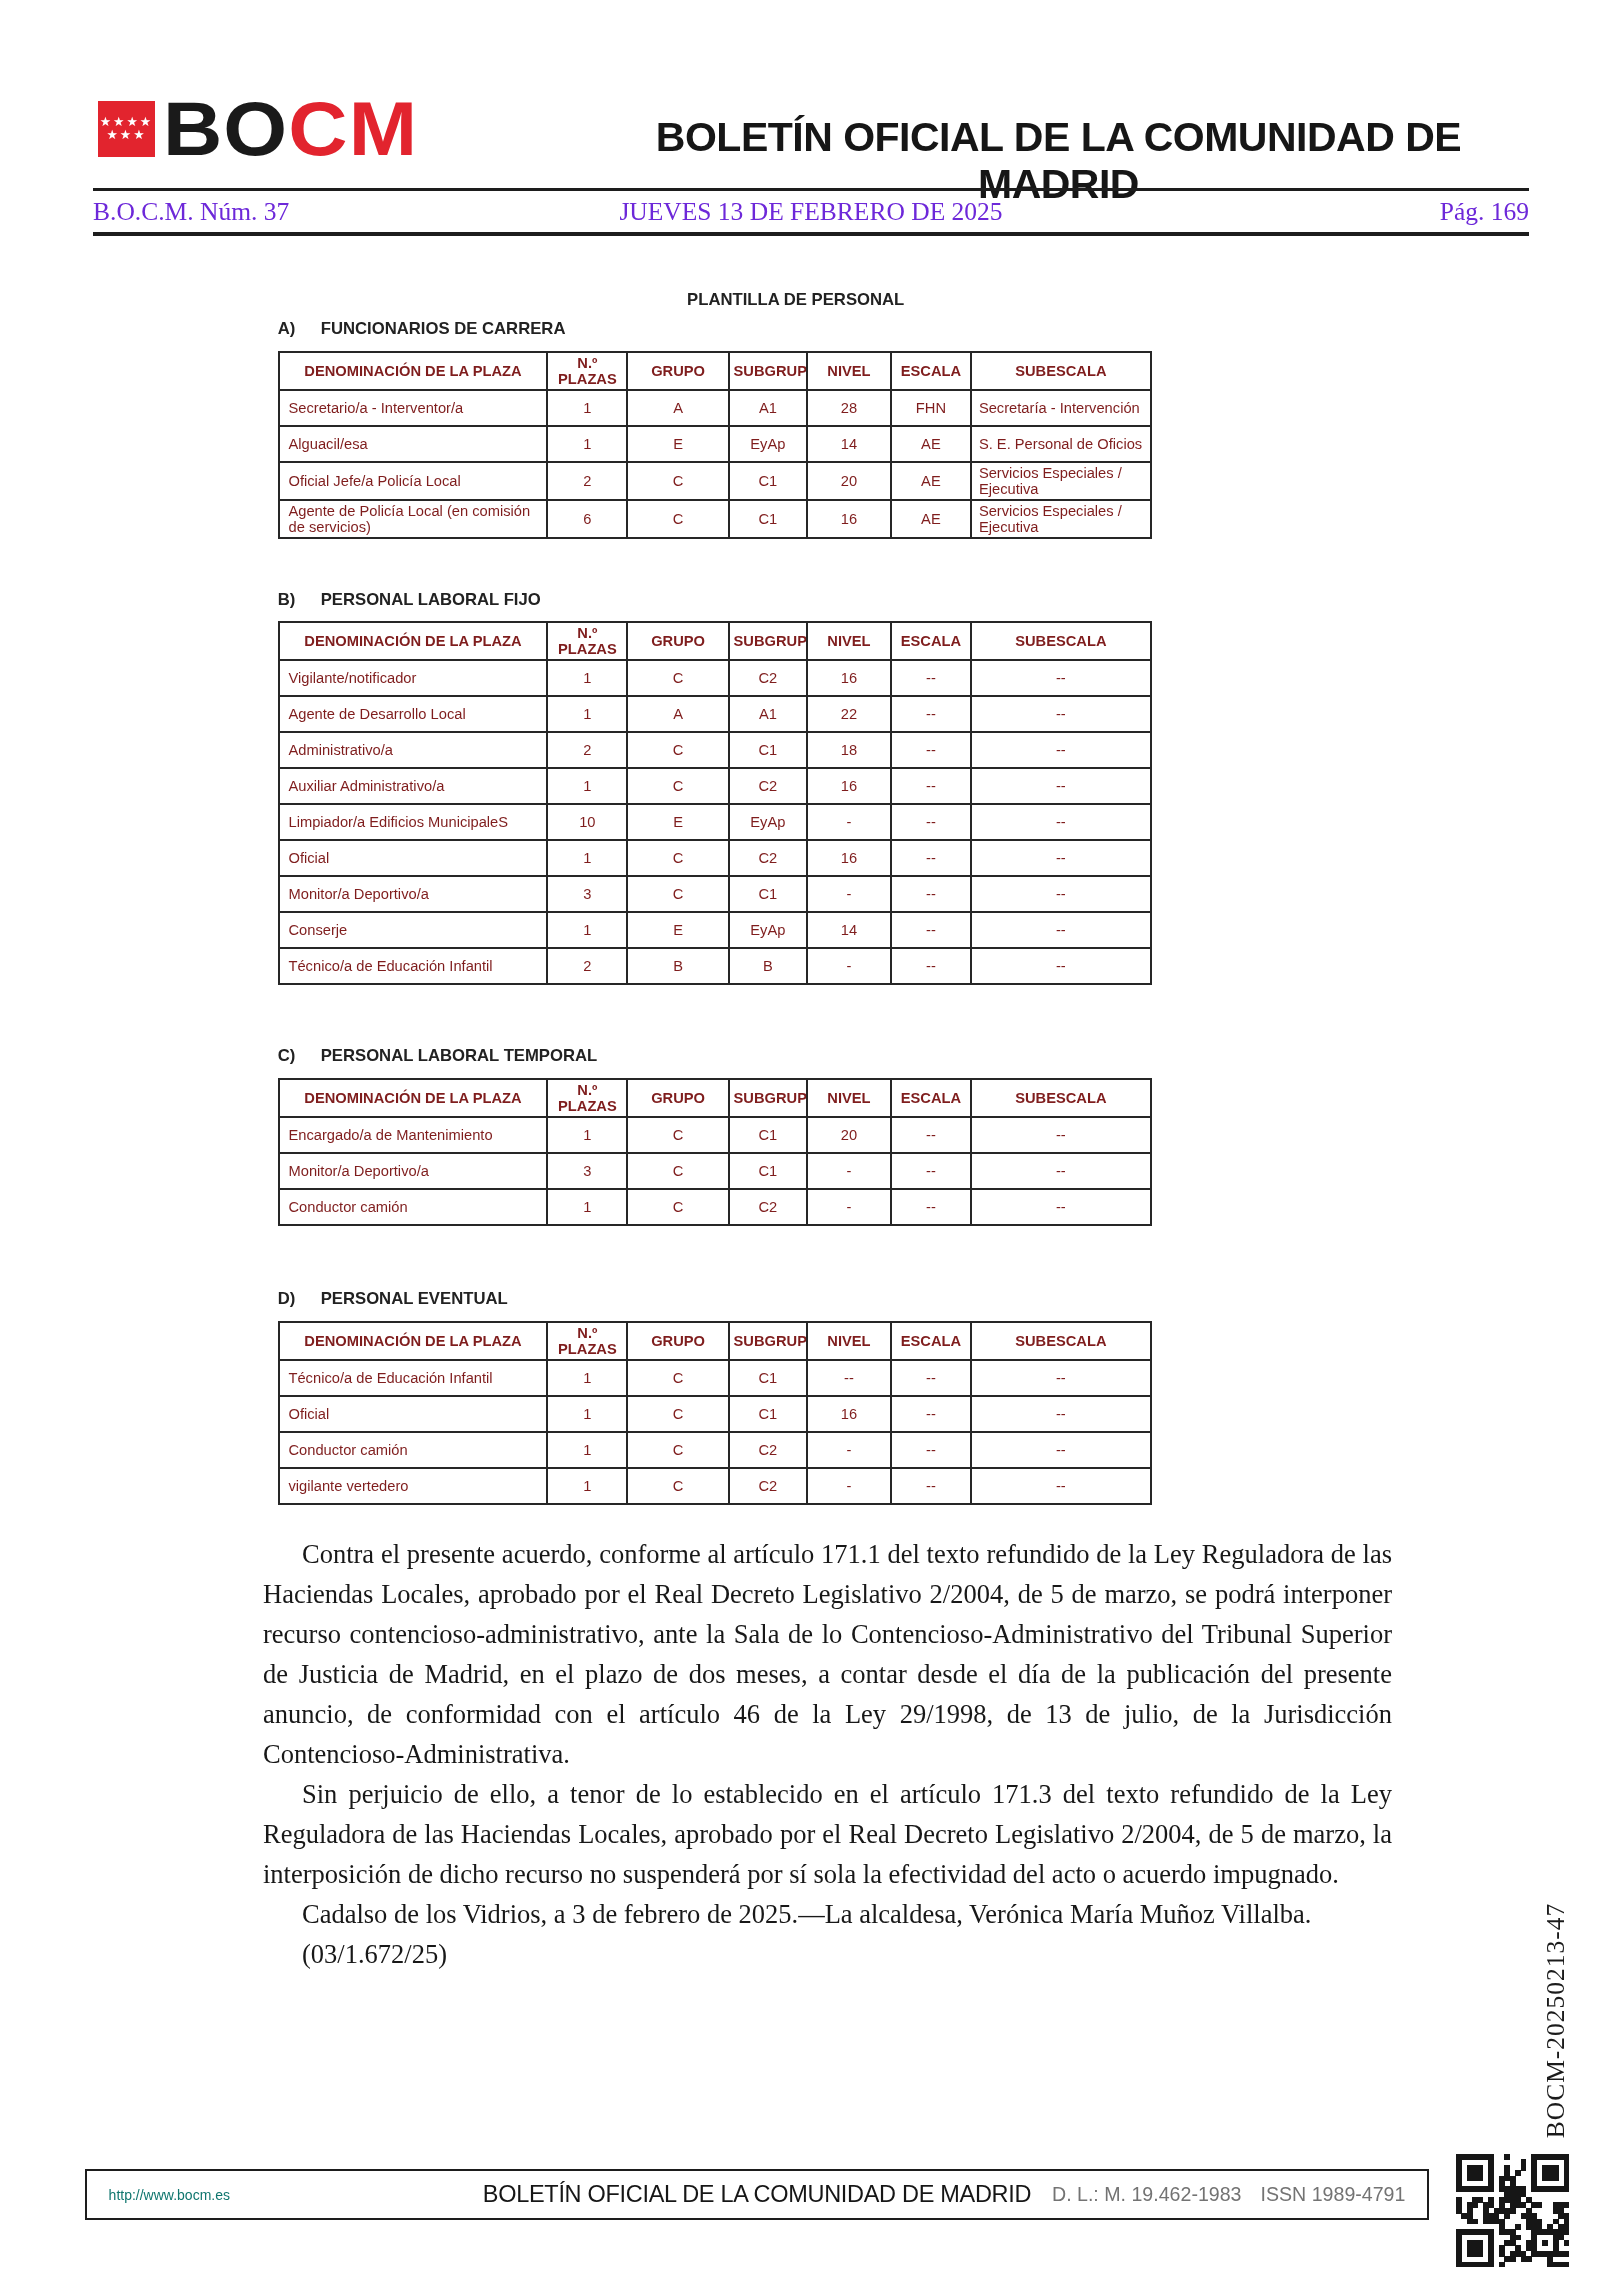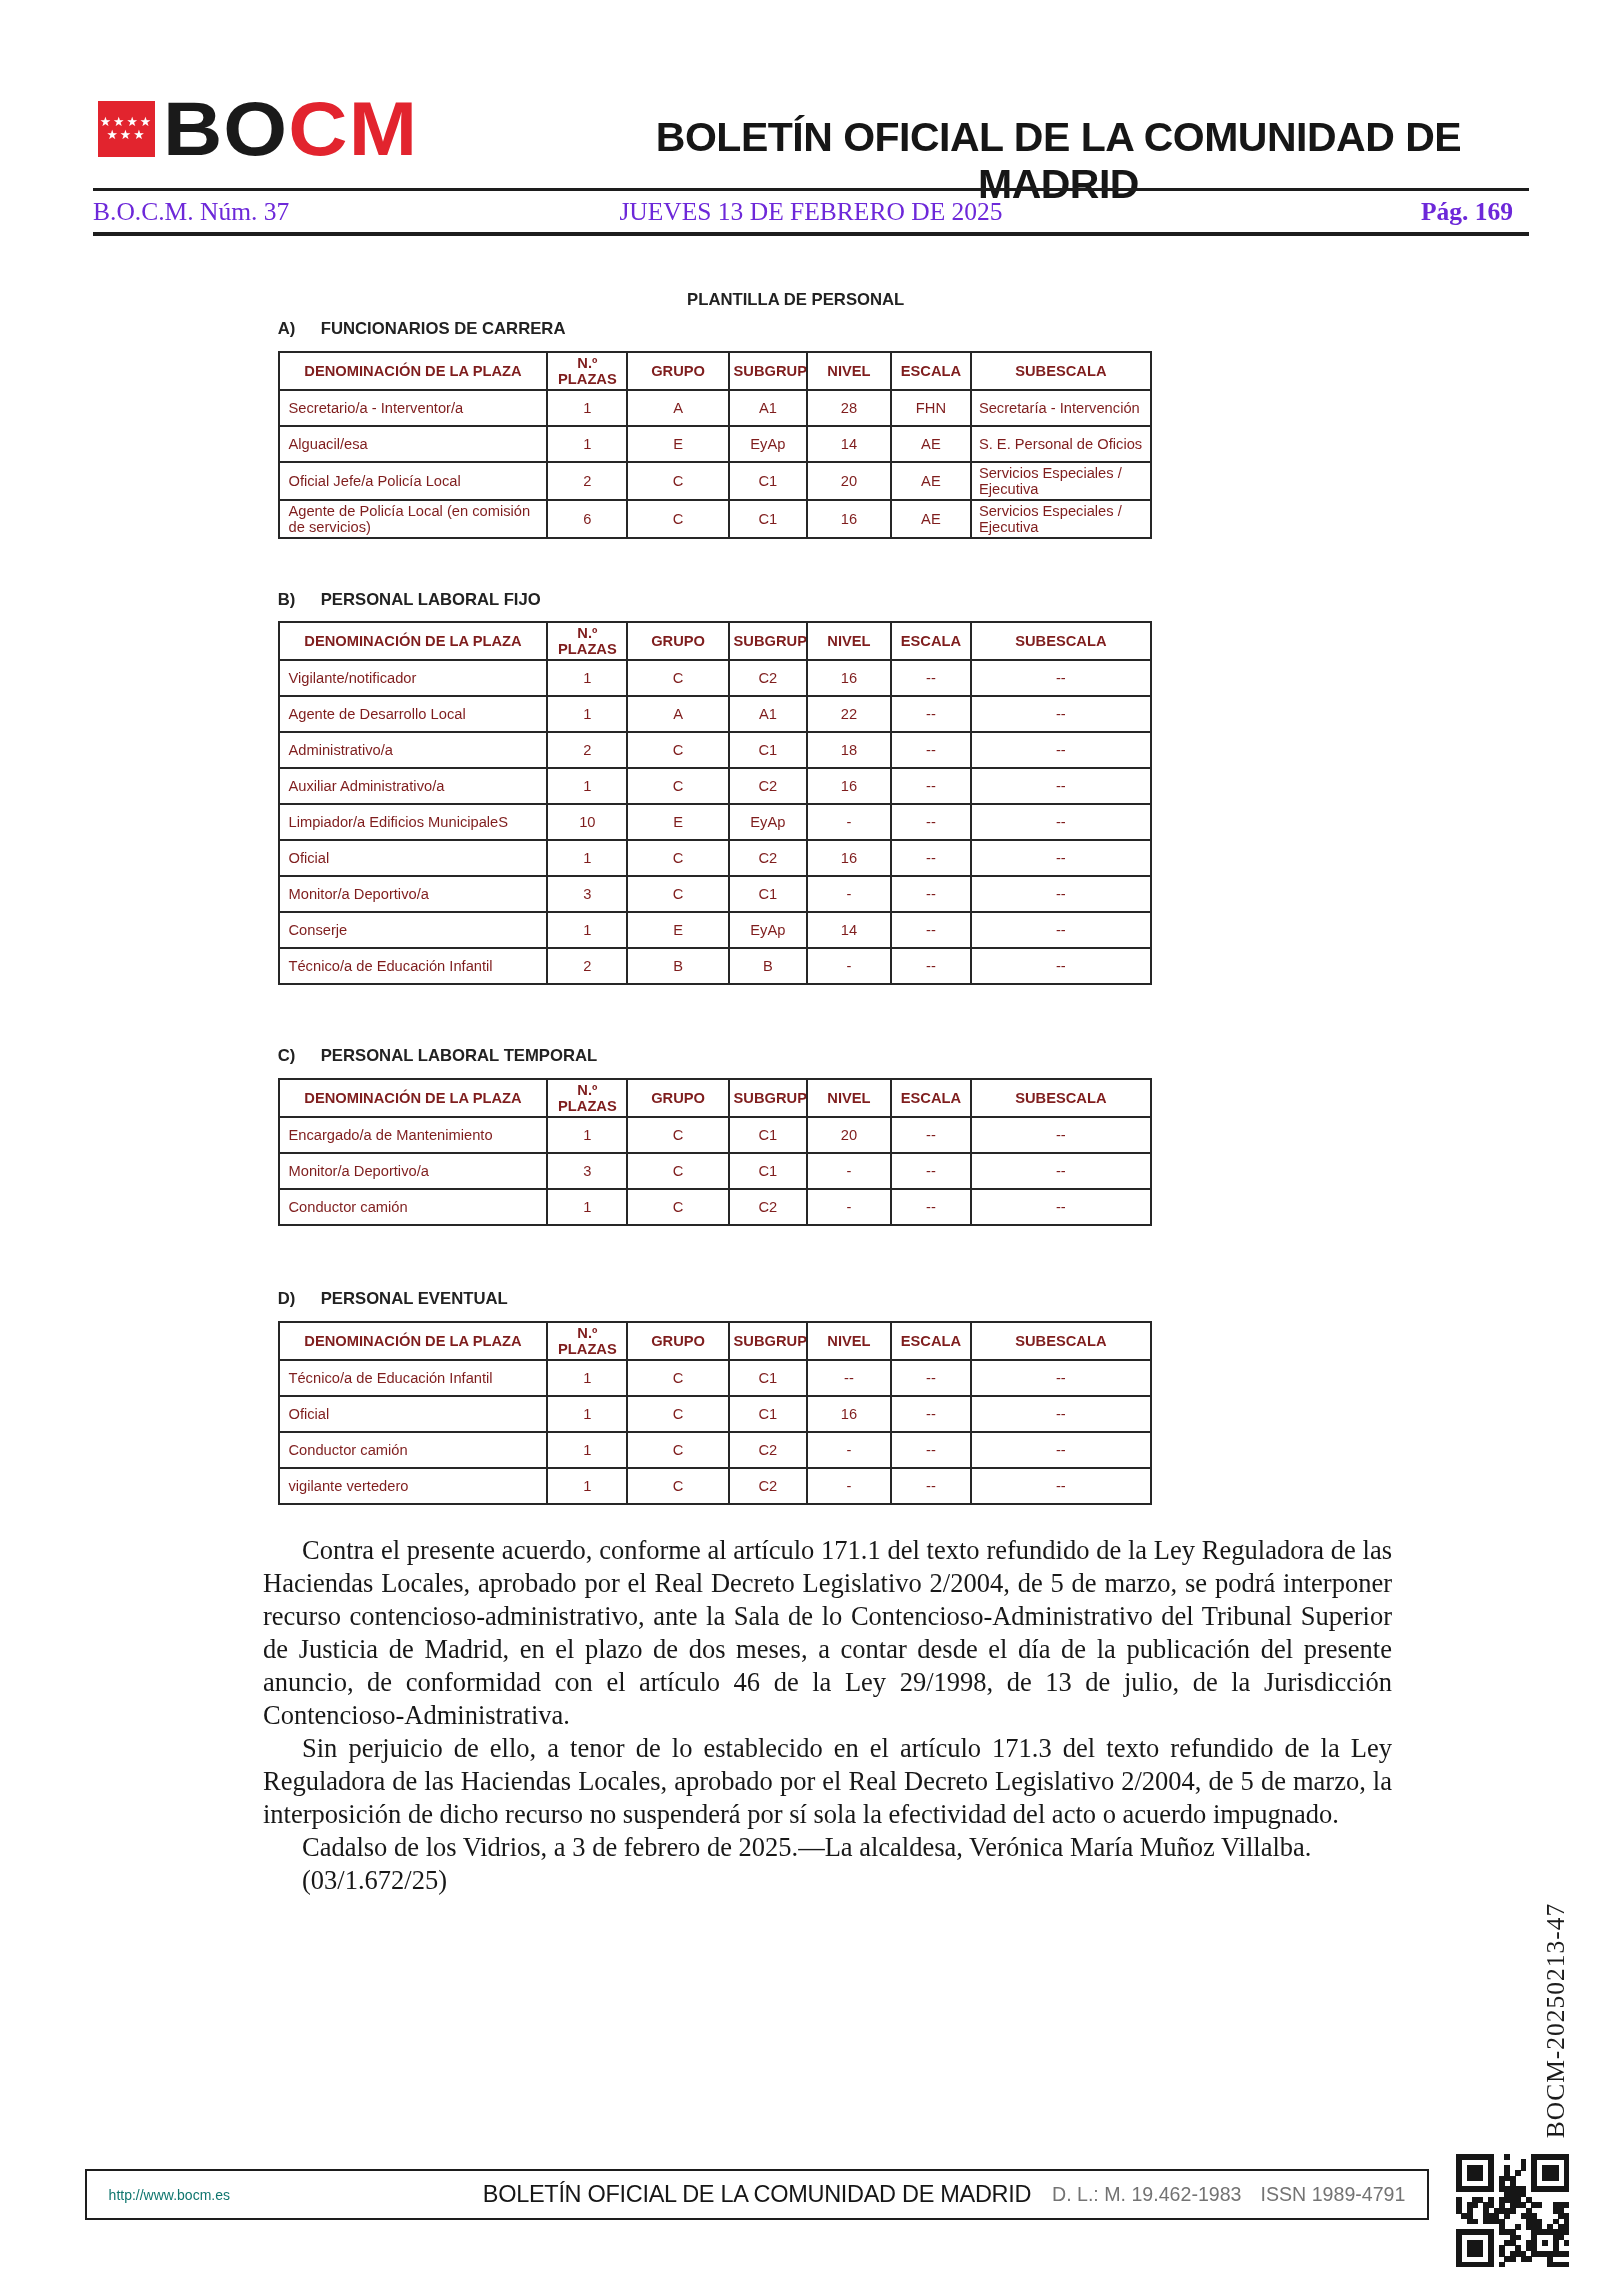--- a/index.html
+++ b/index.html
@@ -20,21 +20,21 @@
               font-weight:bold;font-size:41px;letter-spacing:-0.5px;color:#161616;}
 
   .rule{position:absolute;left:93px;width:1436px;background:#1d1d1d;}
   #rule-top{top:188px;height:2.9px;}
   #rule-bottom{top:232px;height:3.9px;}
 
   #meta-row{position:absolute;left:93px;top:197px;width:1436px;height:33px;
             font-family:"Liberation Serif",serif;font-size:25.5px;color:#6d28d9;}
   #meta-issue{position:absolute;left:0;top:0;}
   #meta-date{position:absolute;left:0;top:0;width:100%;text-align:center;}
-  #meta-page{position:absolute;right:16px;top:0;font-weight:bold;}
+  #meta-page{position:absolute;right:0;top:0;}
 
   
   #content{position:absolute;left:263px;top:290px;width:1129px;}
   #doc-title{margin-left:14.7px;width:1036px;text-align:center;font-weight:bold;
              font-size:16.7px;color:#222;}
   .section-heading{margin-left:14.7px;display:flex;font-weight:bold;font-size:16.7px;color:#222;}
   .section-heading .lbl{width:43px;}
   .sh-a{margin-top:8.8px;} .sh-b{margin-top:51px;} .sh-c{margin-top:61px;} .sh-d{margin-top:63px;}
 
   table.plaza{border-collapse:collapse;table-layout:fixed;width:874px;margin-left:14.7px;
@@ -42,21 +42,21 @@
   table.plaza th,table.plaza td{border:2px solid #262626;text-align:center;
               padding:2px 3.9px;overflow:hidden;}
   table.plaza th{font-weight:bold;height:32px;}
   table.plaza td{height:30px;}
   table.plaza td:first-child{text-align:left;padding-left:8.8px;}
   table.tA td:last-child{text-align:left;padding-left:6.9px;}
   col.c1{width:30.8%;} col.c2{width:9.2%;} col.c3{width:11.6%;} col.c4{width:9.0%;}
   col.c5{width:9.6%;} col.c6{width:9.2%;} col.c7{width:20.6%;}
 
   #body-text{margin-top:29px;font-family:"Liberation Serif",serif;font-size:26.5px;
-             line-height:33px;color:#181818;text-align:justify;hyphens:auto;}
+             line-height:40px;color:#181818;text-align:justify;hyphens:auto;}
   #body-text p{margin:0;text-indent:39px;}
   #signature{margin-top:15.7px;}
   #reference{margin-top:13.7px;text-align:left;padding-right:98px;text-indent:0;}
 
   
   #side-code{position:absolute;left:1433px;top:2006px;width:245px;height:29px;
              text-align:center;font-family:"Liberation Serif",serif;font-size:25.5px;
              letter-spacing:1px;color:#1b1b1b;transform:rotate(-90deg);}
   #qr{position:absolute;left:1456px;top:2154px;width:113px;height:113px;}
 

